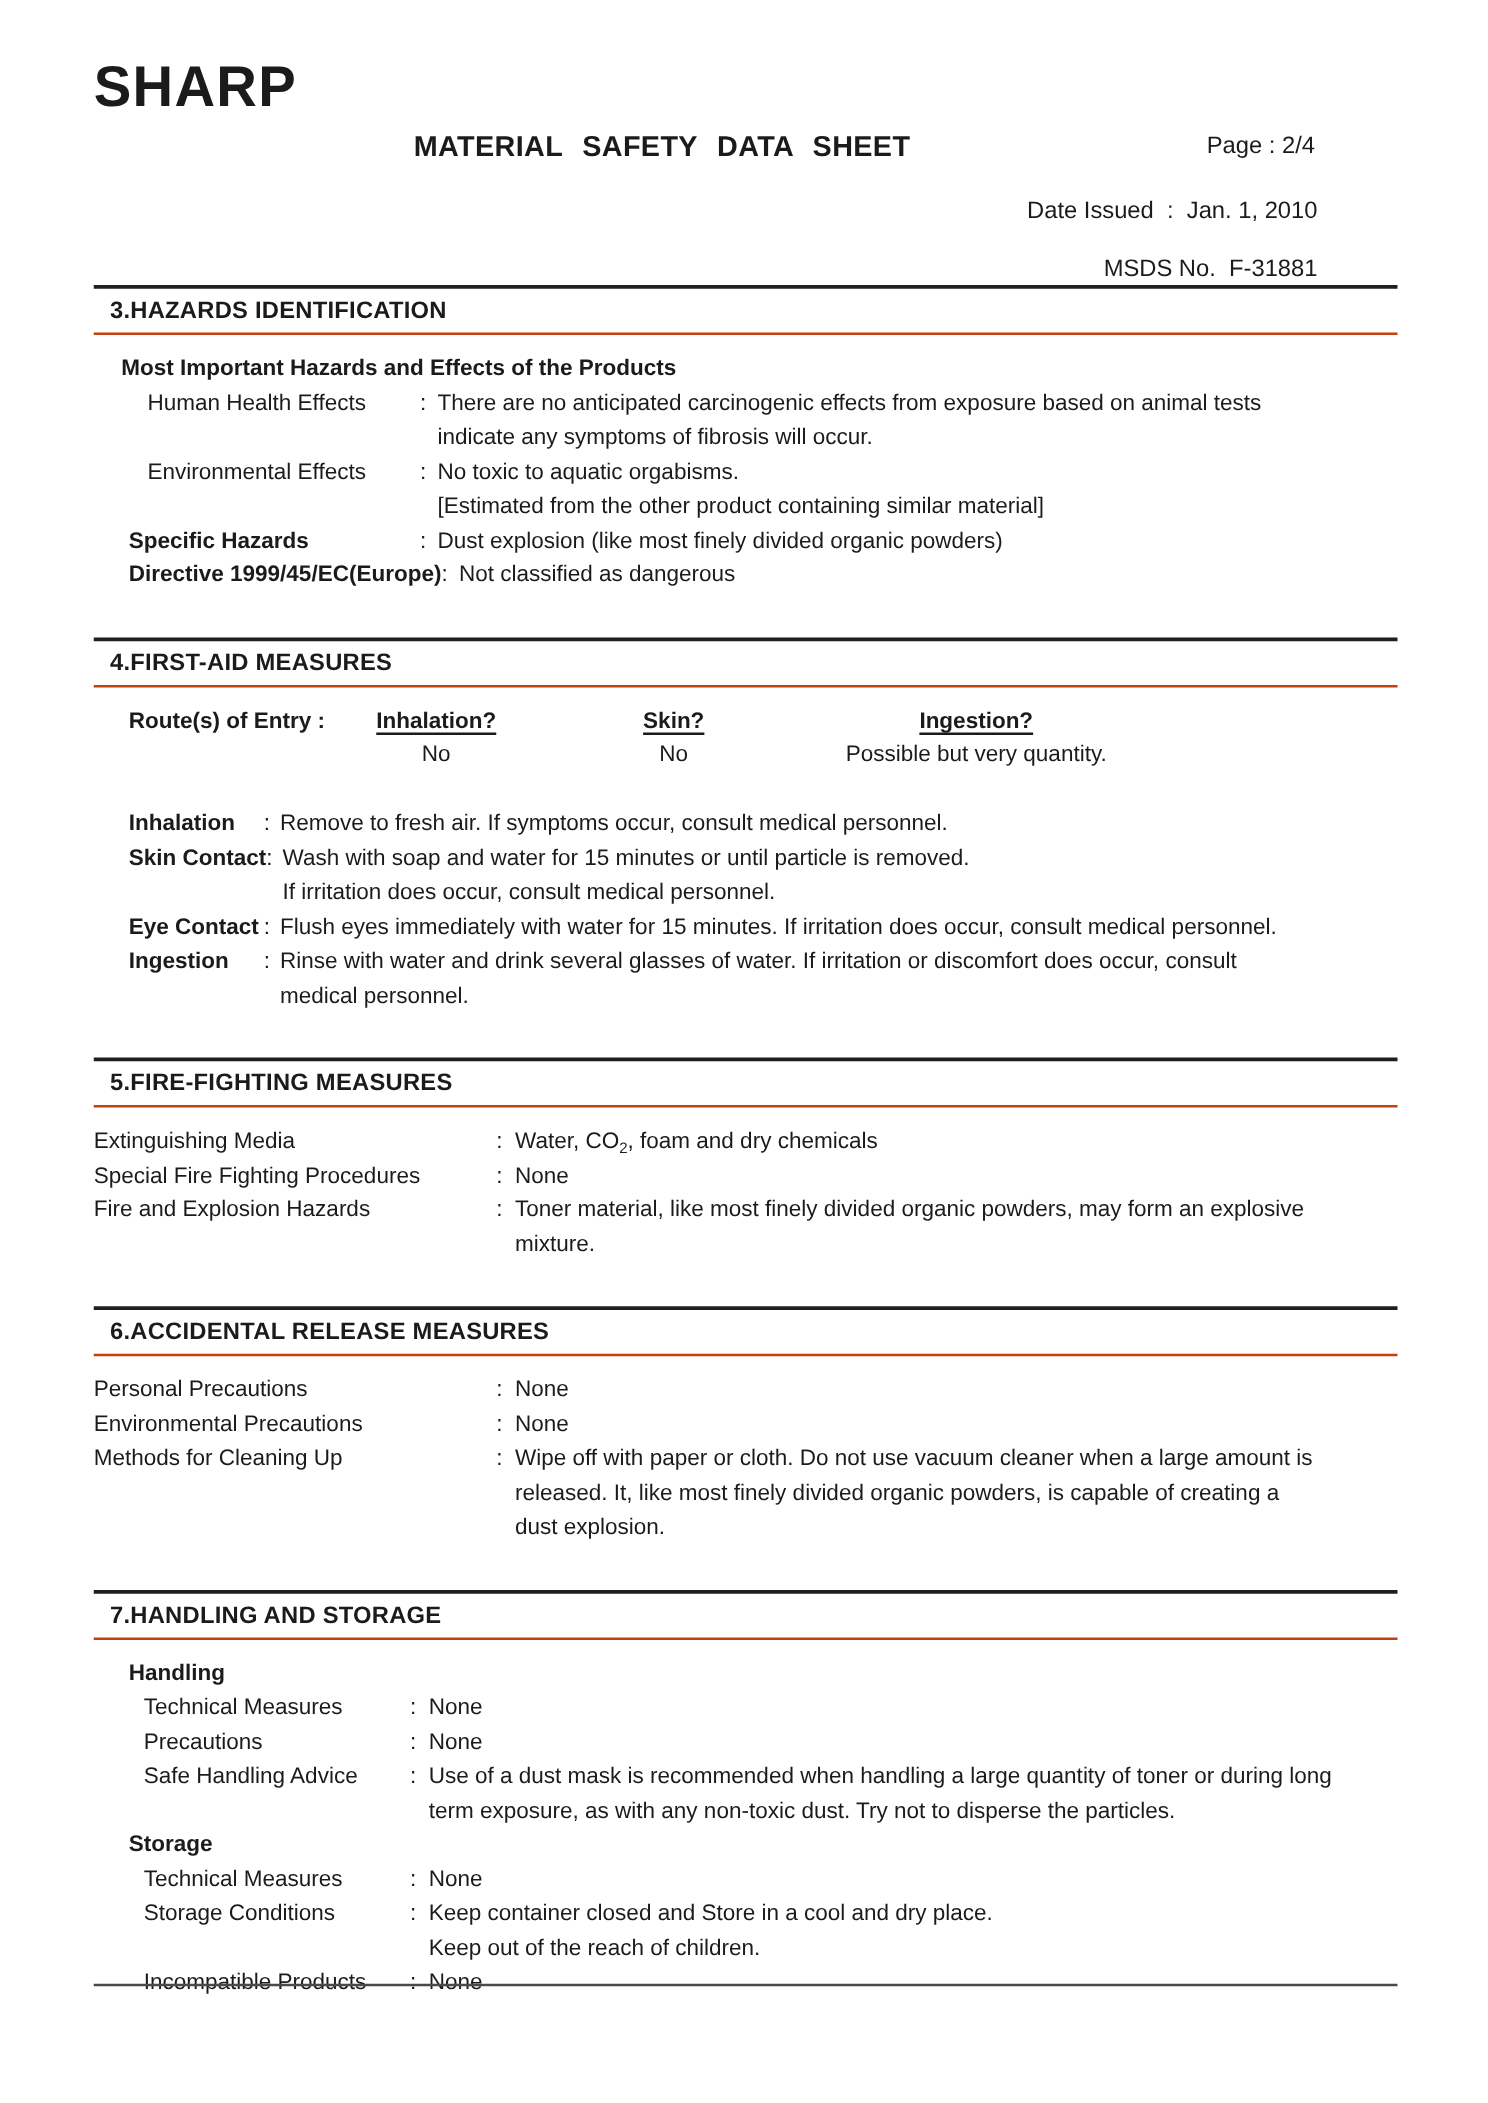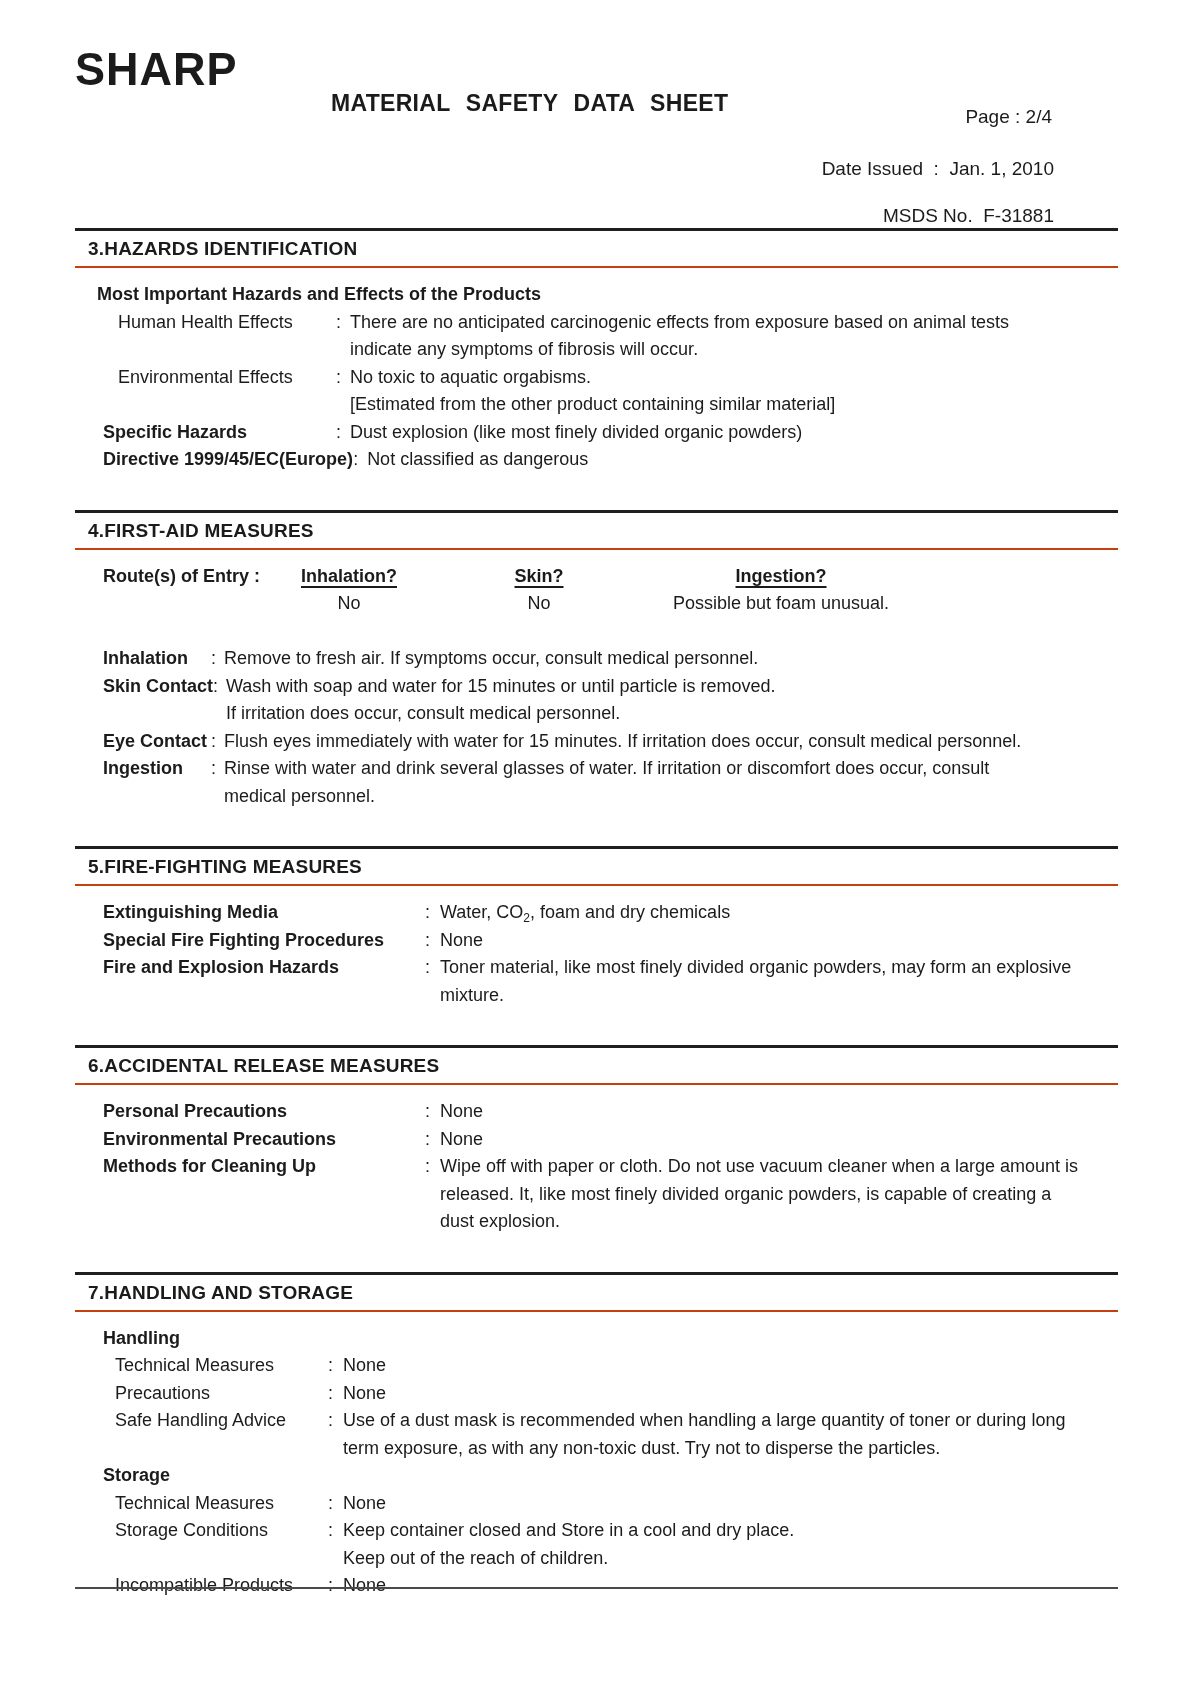--- a/index.html
+++ b/index.html
@@ -16,21 +16,21 @@
     padding:48px 72px 0 75px;
   }
   
   .hdr { position:relative; height:180px; }
   .logo {
     position:absolute; left:0; top:0;
     font-size:45px; font-weight:bold; letter-spacing:1px;
     line-height:42px; transform:scaleY(1.02); transform-origin:left top;
   }
   .doc-title {
-    position:absolute; left:256px; top:42px;
+    position:absolute; left:256px; top:56px;
     font-size:23px; font-weight:bold; word-spacing:9px; letter-spacing:0.3px;
     line-height:26px;
   }
   .page-label { position:absolute; right:66px; top:58px; font-size:19px; line-height:22px; white-space:pre; }
   .date-line  { position:absolute; right:64px; top:110px; font-size:19px; line-height:22px; white-space:pre; }
   .msds-line  { position:absolute; right:64px; top:157px; font-size:19px; line-height:22px; white-space:pre; }
   
   .section { margin-top:36px; }
   .section.first { margin-top:0; }
   .sec-head {
@@ -46,21 +46,21 @@
   .lbl { flex:0 0 auto; white-space:nowrap; }
   .sep { flex:0 0 auto; }
   .val { flex:0 0 auto; }
   .val .vline { white-space:nowrap; }
   
   .s3sub  .lbl { margin-left:43px; min-width:218px; }
   .s3bold .lbl { margin-left:28px; min-width:233px; font-weight:bold; }
   .s3 .sep { min-width:14px; }
   .s4 .lbl { margin-left:28px; min-width:108px; font-weight:bold; }
   .s4 .sep { min-width:13px; }
-  .s56 .lbl { margin-left:28px; min-width:322px; font-weight:bold; }
+  .s56 .lbl { min-width:322px; font-weight:normal; }
   .s56 .sep { min-width:15px; }
   .s7 .lbl { margin-left:40px; min-width:213px; }
   .s7 .sep { min-width:15px; }
   
   .entry-row { display:flex; align-items:flex-start; }
   .entry-lbl { flex:0 0 auto; margin-left:28px; min-width:190px; font-weight:bold; white-space:nowrap; }
   .entry-spacer { flex:0 0 auto; margin-left:28px; min-width:190px; }
   .ec1 { flex:0 0 auto; min-width:112px; text-align:center; }
   .ec2 { flex:0 0 auto; min-width:112px; margin-left:78px; text-align:center; }
   .ec3 { flex:0 0 auto; min-width:296px; margin-left:38px; text-align:center; }
@@ -128,21 +128,21 @@
       <div class="entry-row">
         <span class="entry-lbl">Route(s) of Entry :</span>
         <span class="ec1 ehead">Inhalation?</span>
         <span class="ec2 ehead">Skin?</span>
         <span class="ec3 ehead">Ingestion?</span>
       </div>
       <div class="entry-row">
         <span class="entry-spacer"></span>
         <span class="ec1">No</span>
         <span class="ec2">No</span>
-        <span class="ec3">Possible but foam unusual.</span>
+        <span class="ec3">Possible but very quantity.</span>
       </div>
       <div class="gap-line"></div>
       <div class="row s4">
         <span class="lbl">Inhalation</span>
         <span class="sep">:</span>
         <div class="val">
           <div class="vline">Remove to fresh air. If symptoms occur, consult medical personnel.</div>
         </div>
       </div>
       <div class="row s4">

